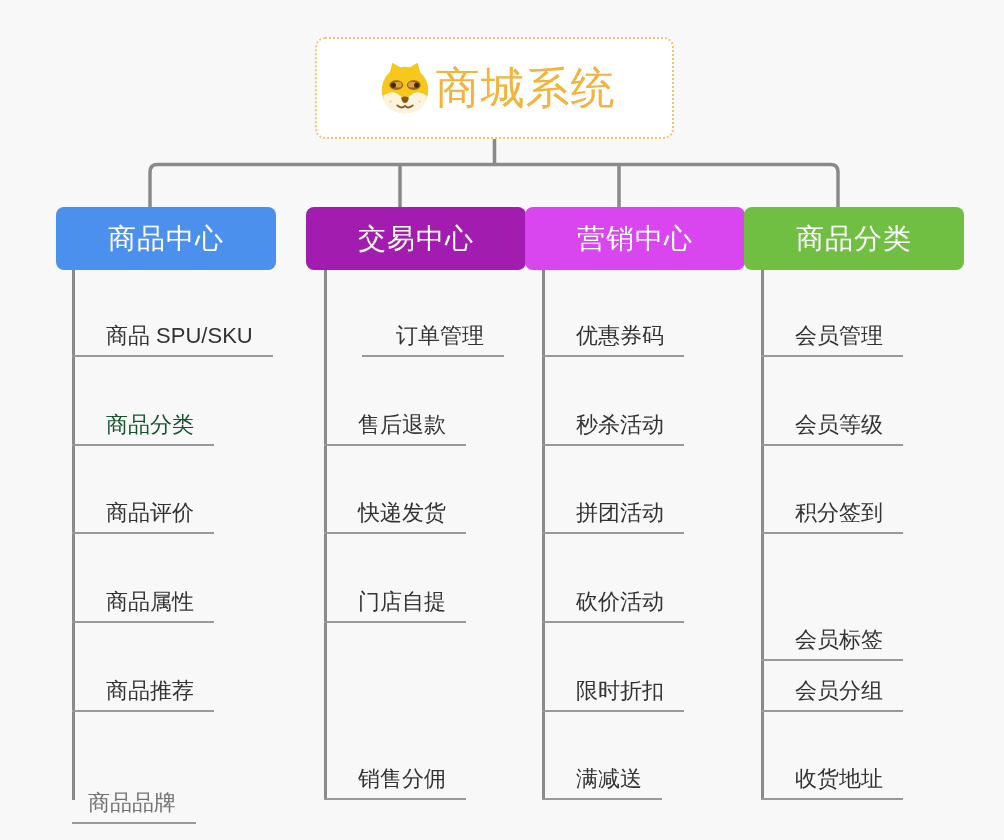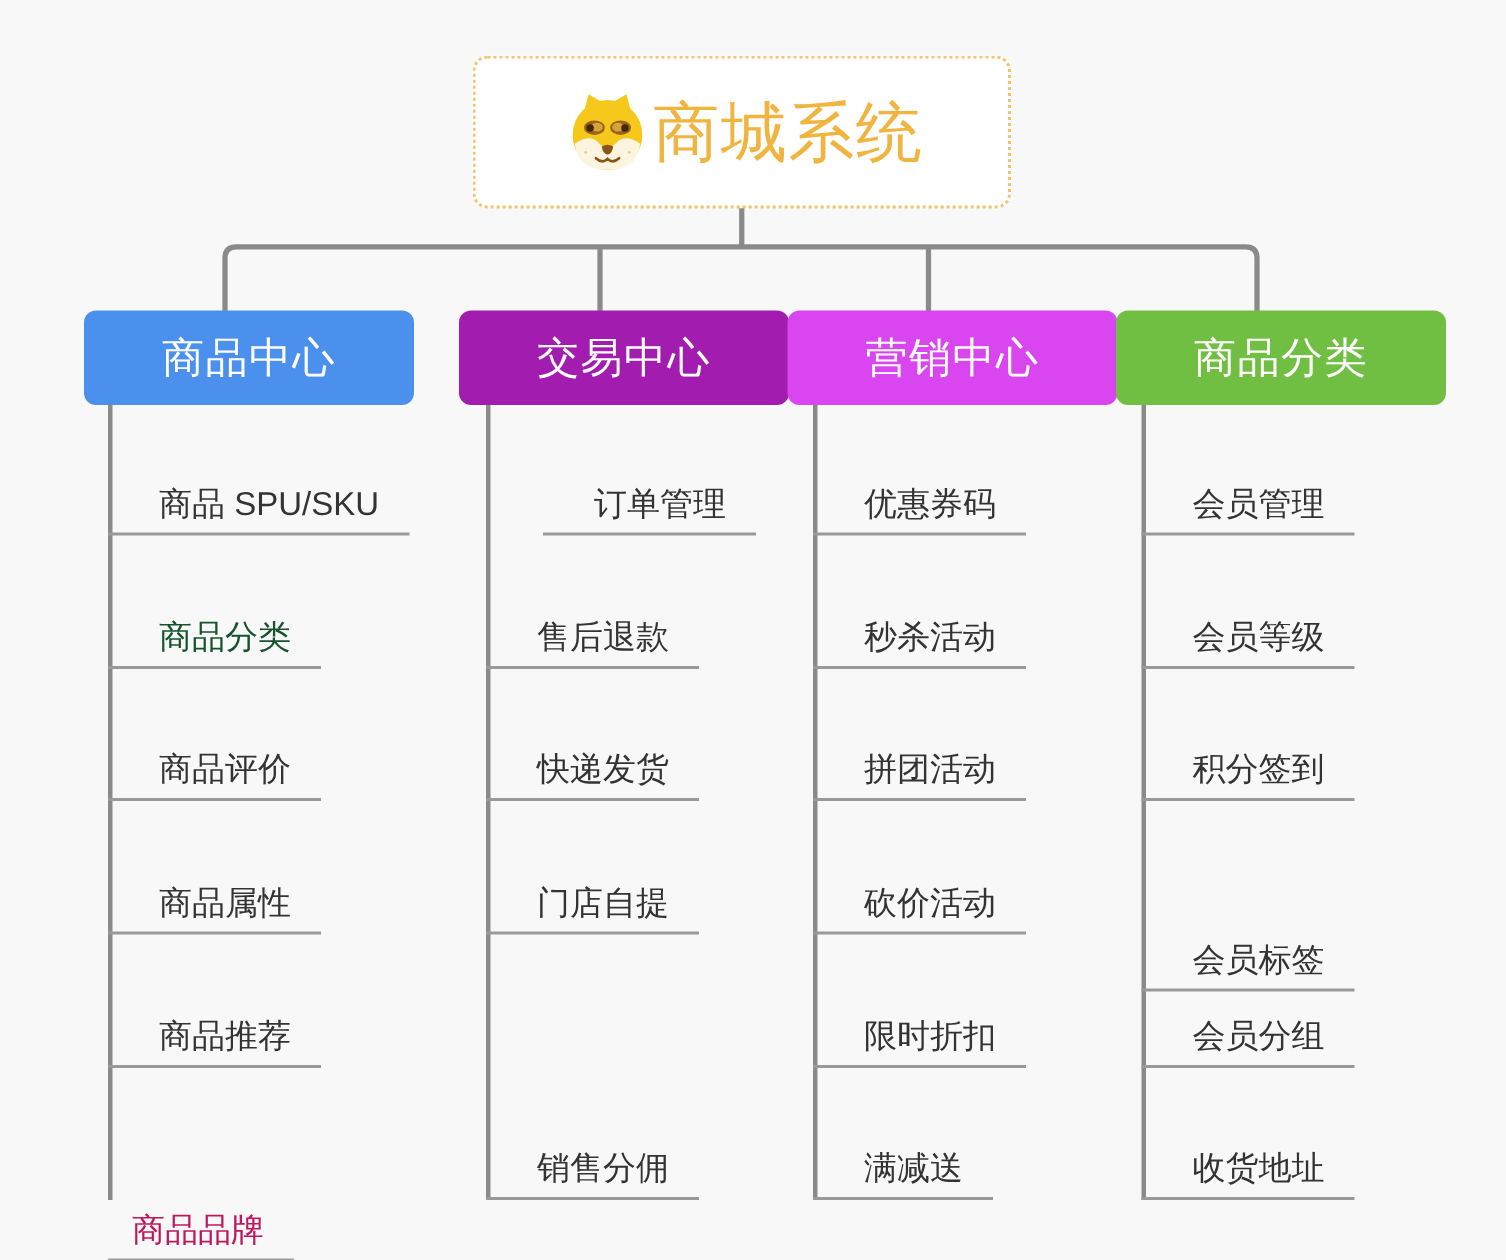--- a/index.html
+++ b/index.html
@@ -58,21 +58,21 @@
     <span class="root-title" style="color: rgb(240, 180, 63);">商城系统</span>
   </div>
 
 <div class="branch-header" style="left: 56px; background: rgb(76, 144, 238); color: rgb(255, 255, 255);">商品中心</div>
     <div class="branch-trunk" style="left: 72px; background: rgb(138, 138, 138);"></div>
     <div class="leaf-item" style="left: 72px; top: 320px; color: rgb(51, 51, 51); border-bottom-color: rgb(153, 153, 153);">商品 SPU/SKU</div>
     <div class="leaf-item" style="left: 72px; top: 408.67px; color: #14532d; border-bottom-color: rgb(153, 153, 153);">商品分类</div>
     <div class="leaf-item" style="left: 72px; top: 497.34px; color: rgb(51, 51, 51); border-bottom-color: rgb(153, 153, 153);">商品评价</div>
     <div class="leaf-item" style="left: 72px; top: 586.01px; color: rgb(51, 51, 51); border-bottom-color: rgb(153, 153, 153);">商品属性</div>
     <div class="leaf-item" style="left: 72px; top: 674.68px; color: rgb(51, 51, 51); border-bottom-color: rgb(153, 153, 153);">商品推荐</div>
-    <div class="leaf-item" style="left: 72px; top: 804px; color: #be185d; border-bottom-color: rgb(153, 153, 153); padding-left: 16px;">商品品牌</div>
+    <div class="leaf-item" style="left: 72px; top: 787px; color: #737373; border-bottom-color: rgb(153, 153, 153); padding-left: 16px;">商品品牌</div>
     <div class="branch-header" style="left: 306px; background: #a21caf; color: rgb(255, 255, 255);">交易中心</div>
     <div class="branch-trunk" style="left: 324px; background: rgb(138, 138, 138);"></div>
     <div class="leaf-item" style="left: 324px; top: 320px; color: rgb(51, 51, 51); border-bottom-color: rgb(153, 153, 153); margin-left: 38px;">订单管理</div>
     <div class="leaf-item" style="left: 324px; top: 408.67px; color: rgb(51, 51, 51); border-bottom-color: rgb(153, 153, 153);">售后退款</div>
     <div class="leaf-item" style="left: 324px; top: 497.34px; color: rgb(51, 51, 51); border-bottom-color: rgb(153, 153, 153);">快递发货</div>
     <div class="leaf-item" style="left: 324px; top: 586.01px; color: rgb(51, 51, 51); border-bottom-color: rgb(153, 153, 153);">门店自提</div>
     <div class="leaf-item" style="left: 324px; top: 763.35px; color: rgb(51, 51, 51); border-bottom-color: rgb(153, 153, 153);">销售分佣</div>
     <div class="branch-header" style="left: 525px; background: #d946ef; color: rgb(255, 255, 255);">营销中心</div>
     <div class="branch-trunk" style="left: 542px; background: rgb(138, 138, 138);"></div>
     <div class="leaf-item" style="left: 542px; top: 320px; color: rgb(51, 51, 51); border-bottom-color: rgb(153, 153, 153);">优惠券码</div>

